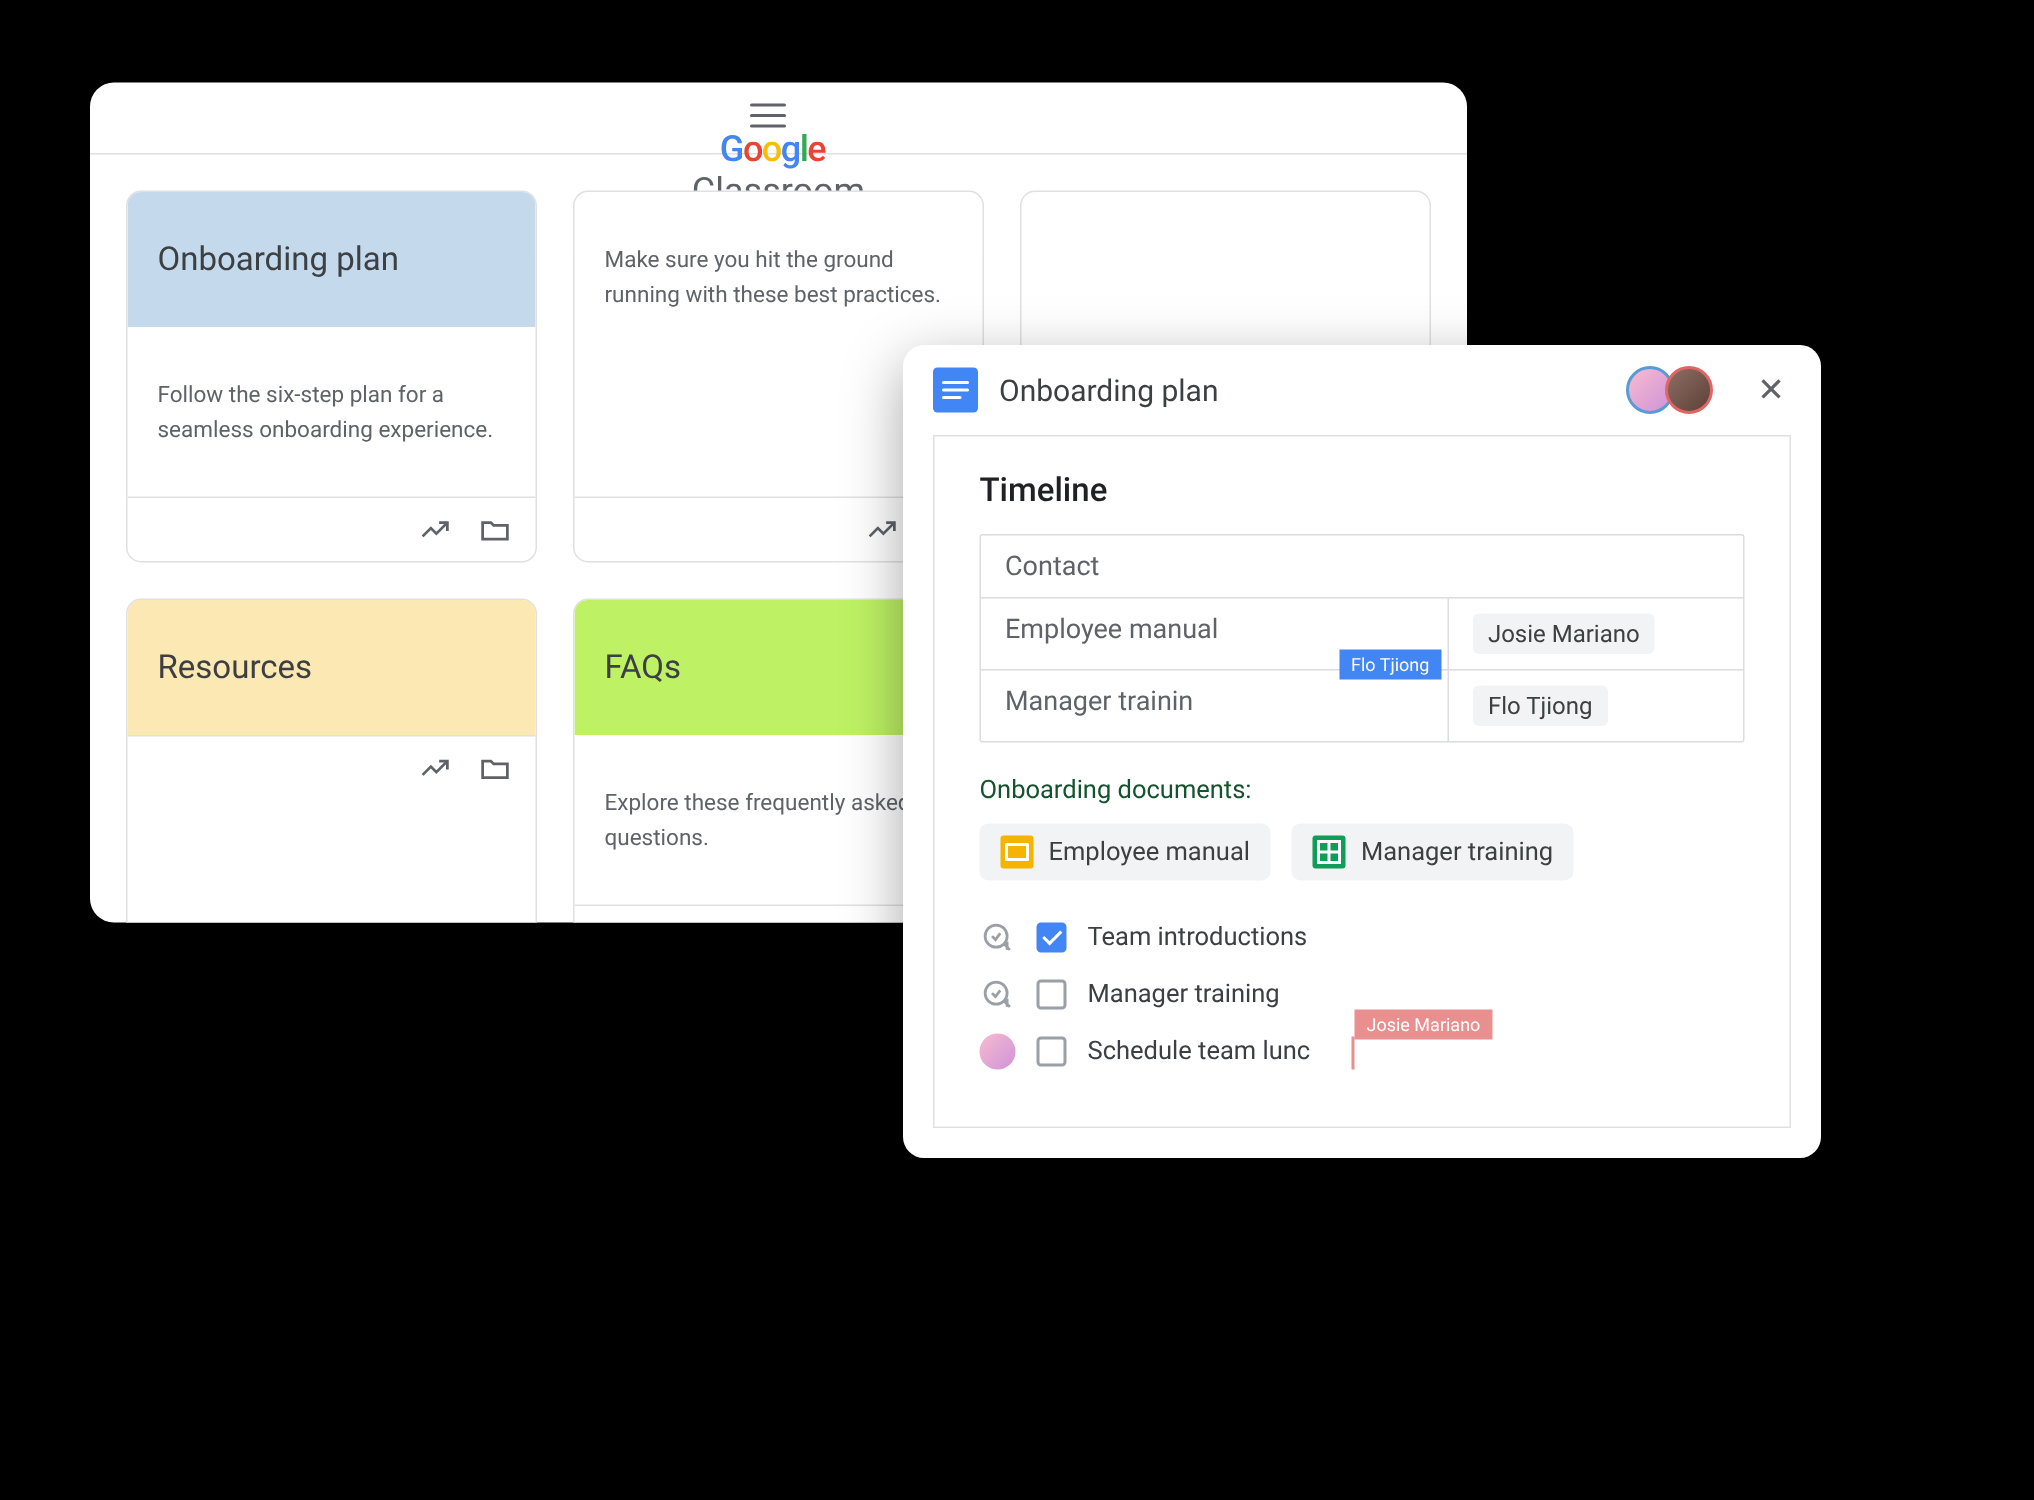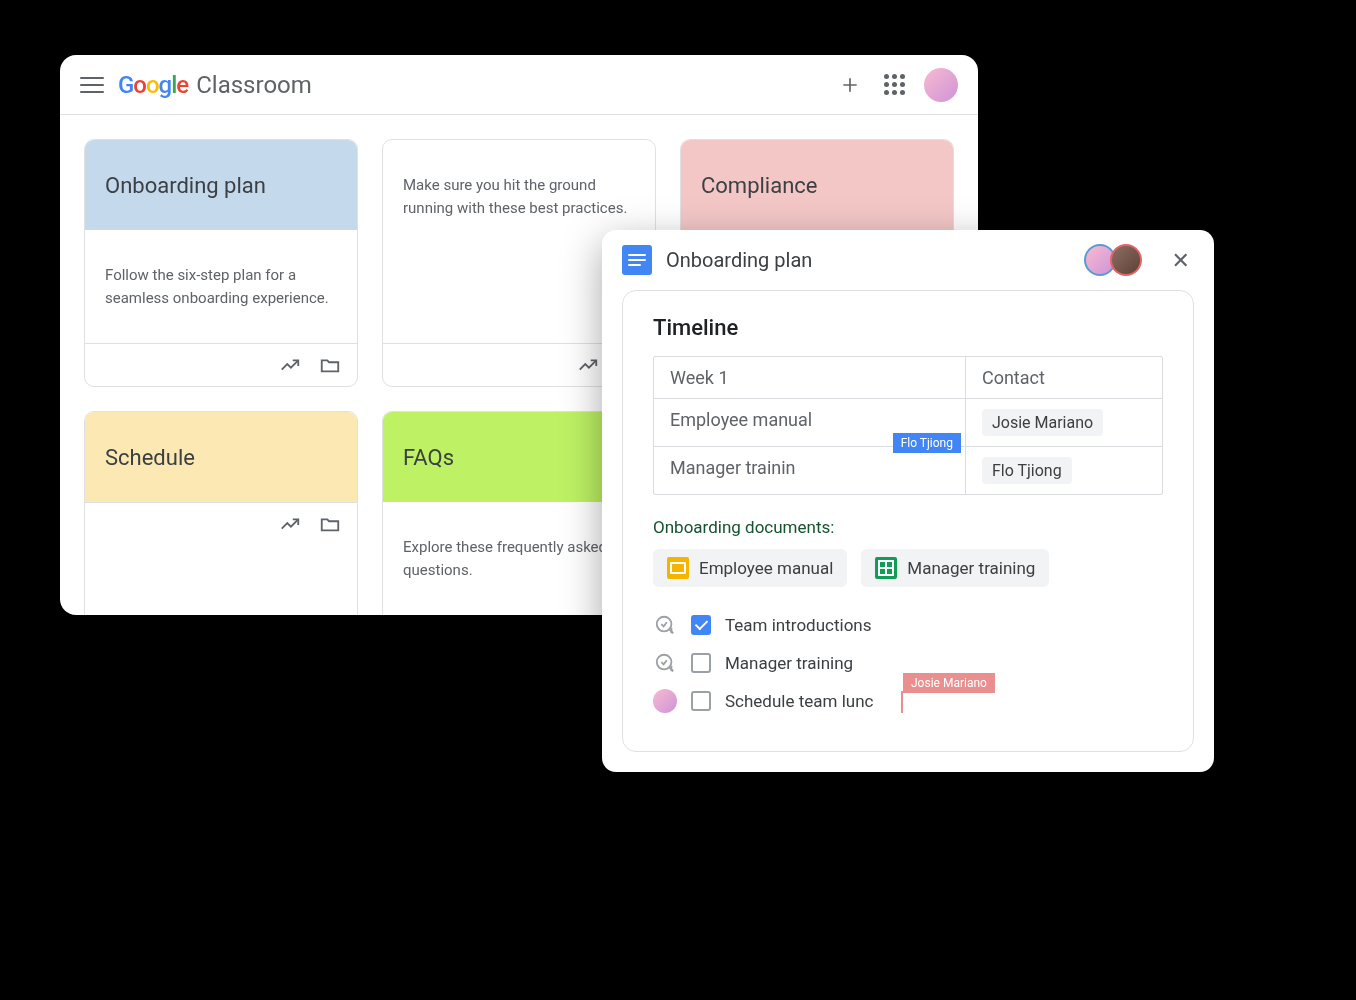--- a/index.html
+++ b/index.html
@@ -23,21 +23,22 @@
       border-radius: 16px;
       box-shadow: 0 8px 32px rgba(0,0,0,0.25);
       overflow: hidden;
     }
     
     .classroom-header {
       display: flex;
       align-items: center;
       padding: 14px 20px;
       border-bottom: 1px solid #e0e0e0;
-      height: 60px;
+      height: 48px;
+      flex-direction: column;
     }
     
     .hamburger {
       width: 24px;
       height: 24px;
       margin-right: 14px;
       cursor: pointer;
       display: flex;
       flex-direction: column;
       justify-content: center;
@@ -226,21 +227,21 @@
       color: #5f6368;
       cursor: pointer;
       padding: 0 4px;
       margin-left: 12px;
     }
     
     .docs-content {
       background: #fff;
       margin: 0 20px 20px 20px;
       border: 1px solid #e0e0e0;
-      border-radius: 14px;
+      border-radius: 0;
       padding: 24px 30px;
       height: calc(100% - 80px);
     }
     
     .timeline-title {
       font-size: 22px;
       font-weight: 500;
       color: #202124;
       margin-bottom: 16px;
     }
@@ -463,38 +464,35 @@
               <polyline points="3,17 9,11 13,15 21,7"></polyline>
               <polyline points="15,7 21,7 21,13"></polyline>
             </svg></div>
         <div class="footer-icon"><svg viewBox="0 0 24 24" fill="none" stroke="currentColor" stroke-width="2">
               <path d="M3 7 L3 19 L21 19 L21 9 L11 9 L9 7 Z"></path>
             </svg></div>
       </div>
     </div>
 
     <div class="class-card">
-      <div class="card-header bg-pink">
-          <h3>Compliance</h3>
-        </div>
       <div class="card-body"></div>
       <div class="card-footer">
         <div class="footer-icon"><svg viewBox="0 0 24 24" fill="none" stroke="currentColor" stroke-width="2">
               <polyline points="3,17 9,11 13,15 21,7"></polyline>
               <polyline points="15,7 21,7 21,13"></polyline>
             </svg></div>
         <div class="footer-icon"><svg viewBox="0 0 24 24" fill="none" stroke="currentColor" stroke-width="2">
               <path d="M3 7 L3 19 L21 19 L21 9 L11 9 L9 7 Z"></path>
             </svg></div>
       </div>
     </div>
 
     <div class="class-card">
       <div class="card-header bg-yellow">
-          <h3>Schedule</h3>
+          <h3>Resources</h3>
         </div>
       <div class="card-footer">
         <div class="footer-icon"><svg viewBox="0 0 24 24" fill="none" stroke="currentColor" stroke-width="2">
               <polyline points="3,17 9,11 13,15 21,7"></polyline>
               <polyline points="15,7 21,7 21,13"></polyline>
             </svg></div>
         <div class="footer-icon"><svg viewBox="0 0 24 24" fill="none" stroke="currentColor" stroke-width="2">
               <path d="M3 7 L3 19 L21 19 L21 9 L11 9 L9 7 Z"></path>
             </svg></div>
       </div>
@@ -531,21 +529,20 @@
       <div class="collab-avatar a2"></div>
     </div>
     <div class="close-btn">✕</div>
   </div>
 
   <div class="docs-content">
     <div class="timeline-title">Timeline</div>
 
     <div class="timeline-table">
       <div class="row">
-        <div class="cell col1">Week 1</div>
         <div class="cell col2">Contact</div>
       </div>
       <div class="row">
         <div class="cell col1">Employee manual</div>
         <div class="cell col2"><span class="chip">Josie Mariano</span></div>
       </div>
       <div class="row">
         <div class="cell col1">
           <span>Manager trainin</span>
           <span class="cursor-tag blue">Flo Tjiong</span>

